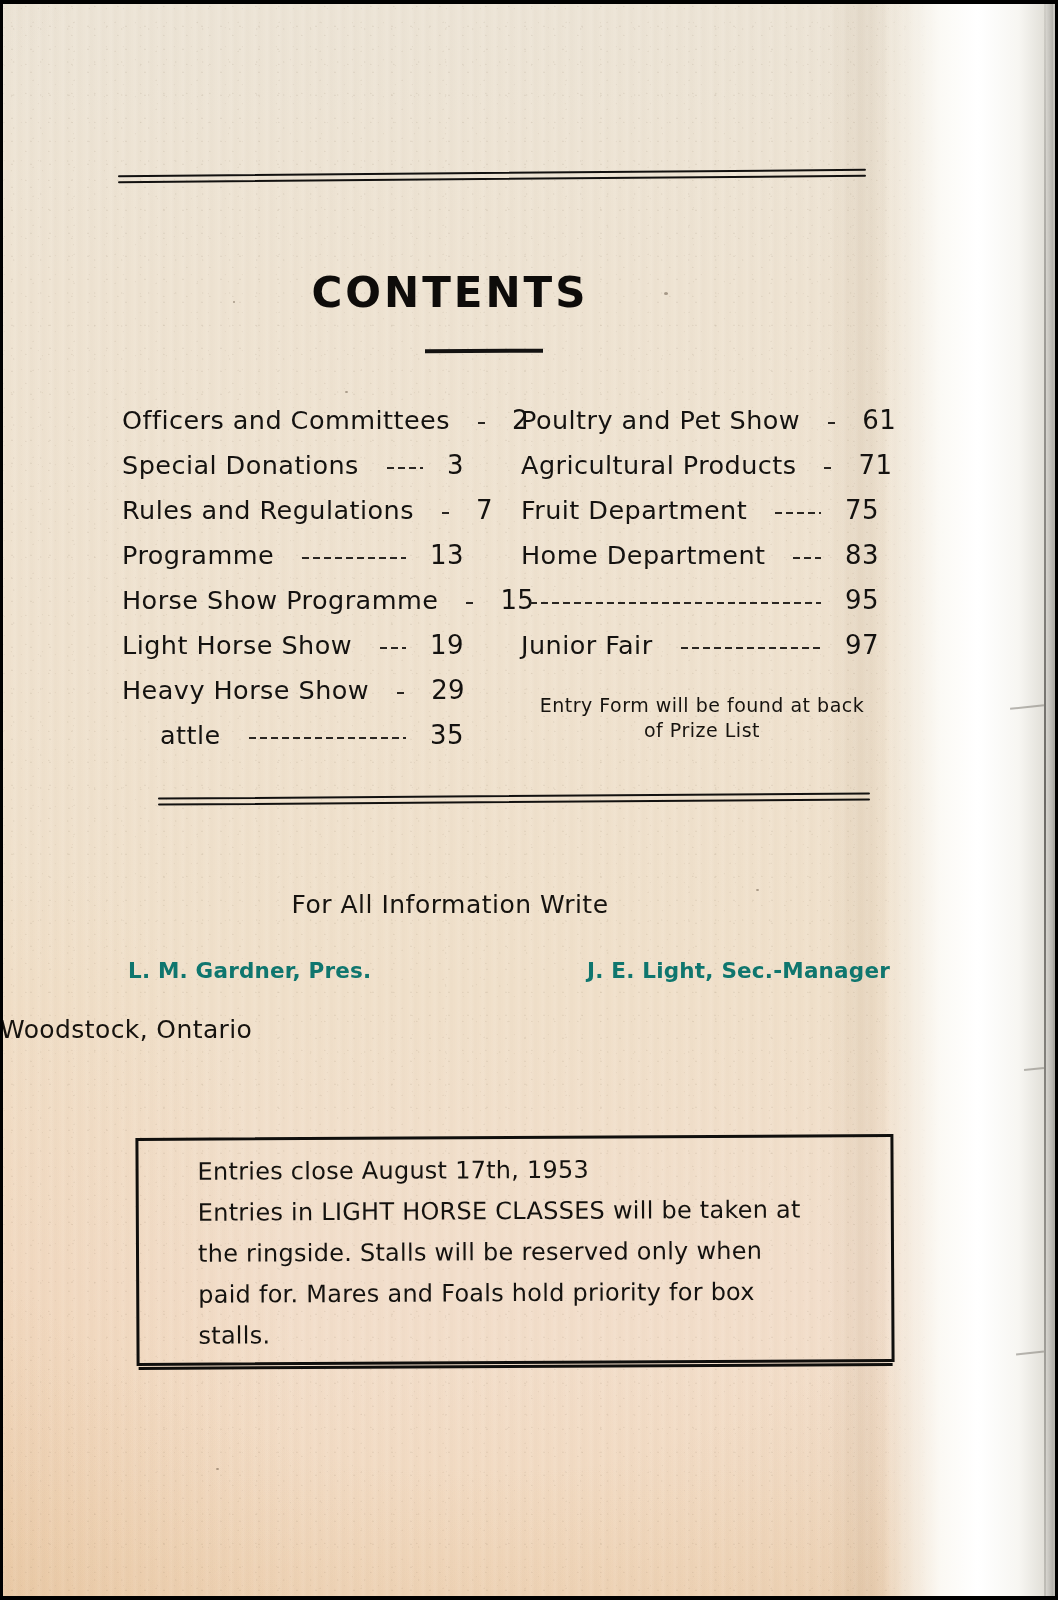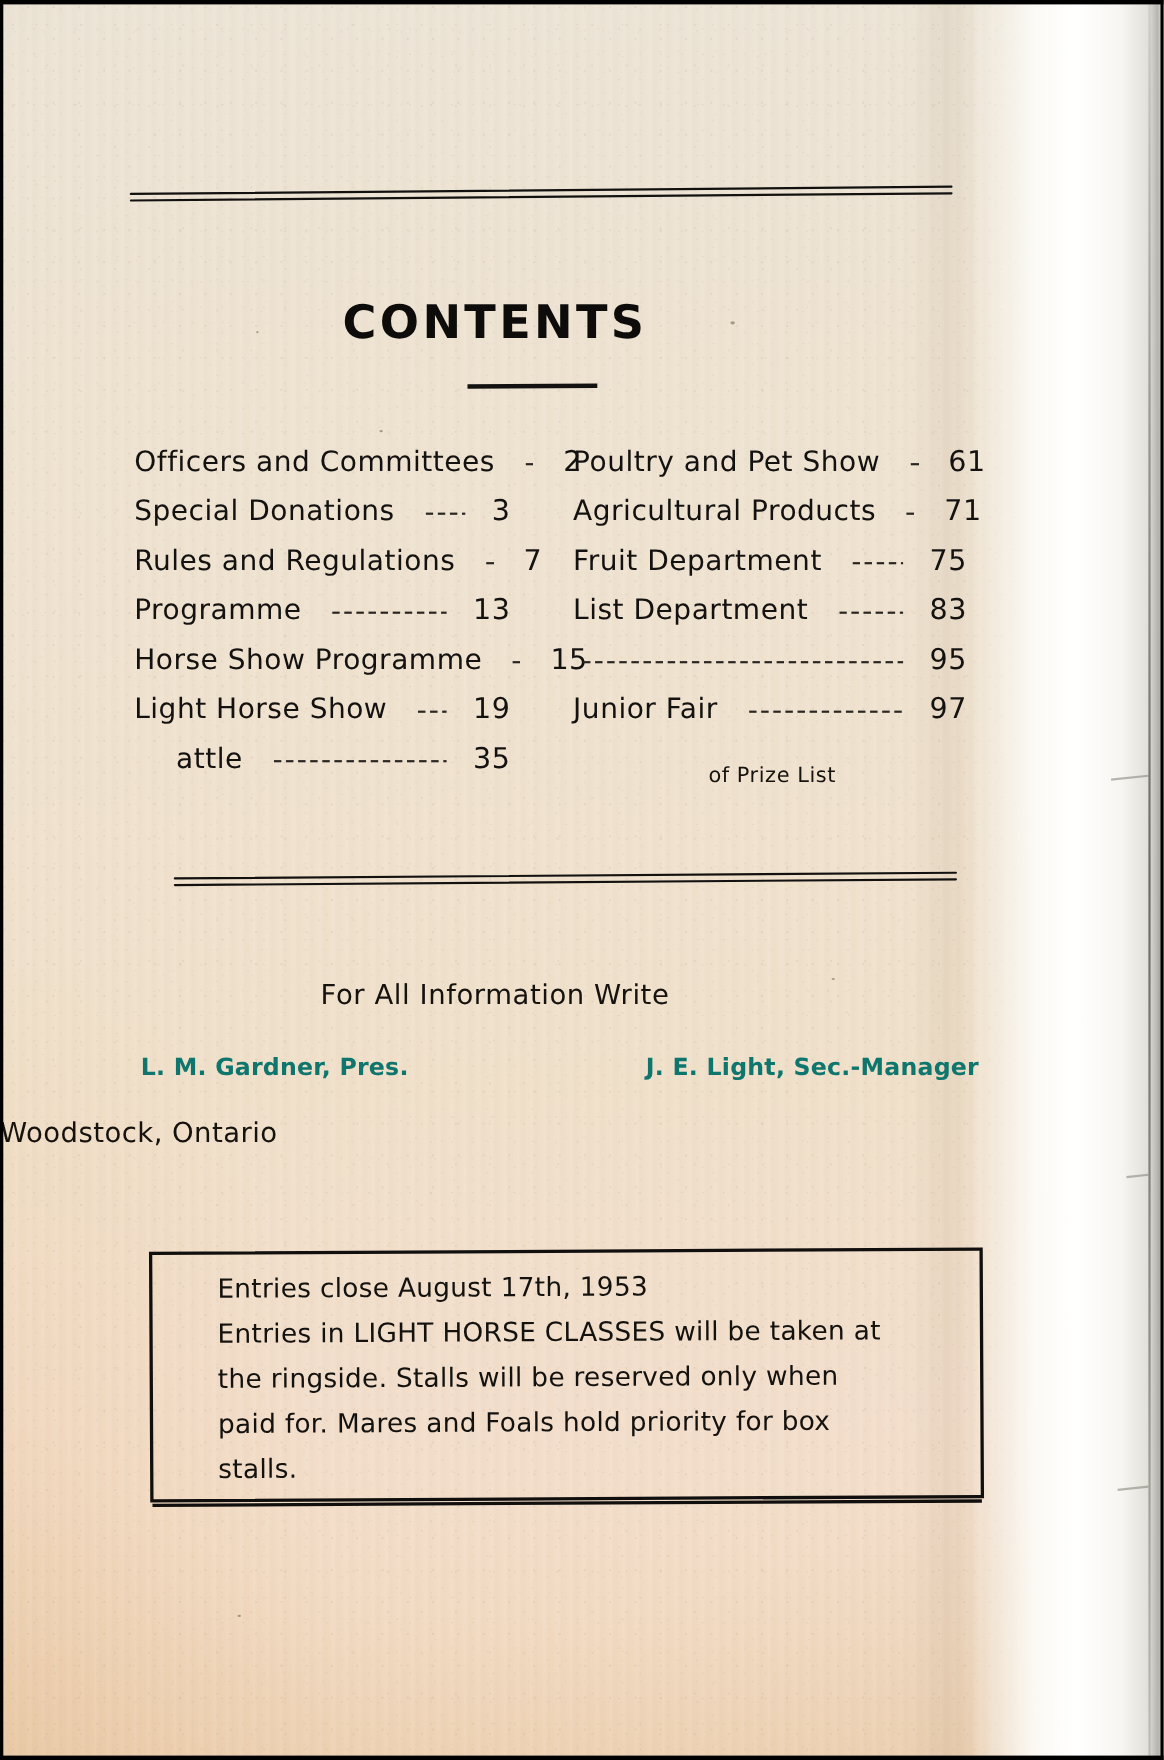--- a/index.html
+++ b/index.html
@@ -405,20 +405,25 @@
         <div class="toc-row">
           <span class="toc-title">Horse Show Programme</span>
           <span class="toc-leader"></span>
           <span class="toc-page">15</span>
         </div>
         <div class="toc-row">
           <span class="toc-title">Light Horse Show</span>
           <span class="toc-leader"></span>
           <span class="toc-page">19</span>
         </div>
+        <div class="toc-row">
+          <span class="toc-title">Heavy Horse Show</span>
+          <span class="toc-leader"></span>
+          <span class="toc-page">29</span>
+        </div>
         <div class="toc-row" style="padding-left:38px;">
           <span class="toc-title">attle</span>
           <span class="toc-leader"></span>
           <span class="toc-page">35</span>
         </div>
       </div>
 
       <div class="toc-col" id="toc-right">
         <div class="toc-row">
           <span class="toc-title">Poultry and Pet Show</span>
@@ -429,36 +434,37 @@
           <span class="toc-title">Agricultural Products</span>
           <span class="toc-leader"></span>
           <span class="toc-page">71</span>
         </div>
         <div class="toc-row">
           <span class="toc-title">Fruit Department</span>
           <span class="toc-leader"></span>
           <span class="toc-page">75</span>
         </div>
         <div class="toc-row">
-          <span class="toc-title">List Department</span>
+          <span class="toc-title">Home Department</span>
           <span class="toc-leader"></span>
           <span class="toc-page">83</span>
         </div>
         <div class="toc-row">
           <span class="toc-leader"></span>
           <span class="toc-page">95</span>
         </div>
         <div class="toc-row">
           <span class="toc-title">Junior Fair</span>
           <span class="toc-leader"></span>
           <span class="toc-page">97</span>
         </div>
       </div>
 
       <div class="toc-note">
+        <div>Entry Form will be found at back</div>
         <div>of Prize List</div>
       </div>
     </div>
 
     <div class="rule-double" id="rule-mid">
       <div class="ln a"></div>
         <div class="ln b"></div>
     </div>
 
     <div class="info-write">For All Information Write</div>

